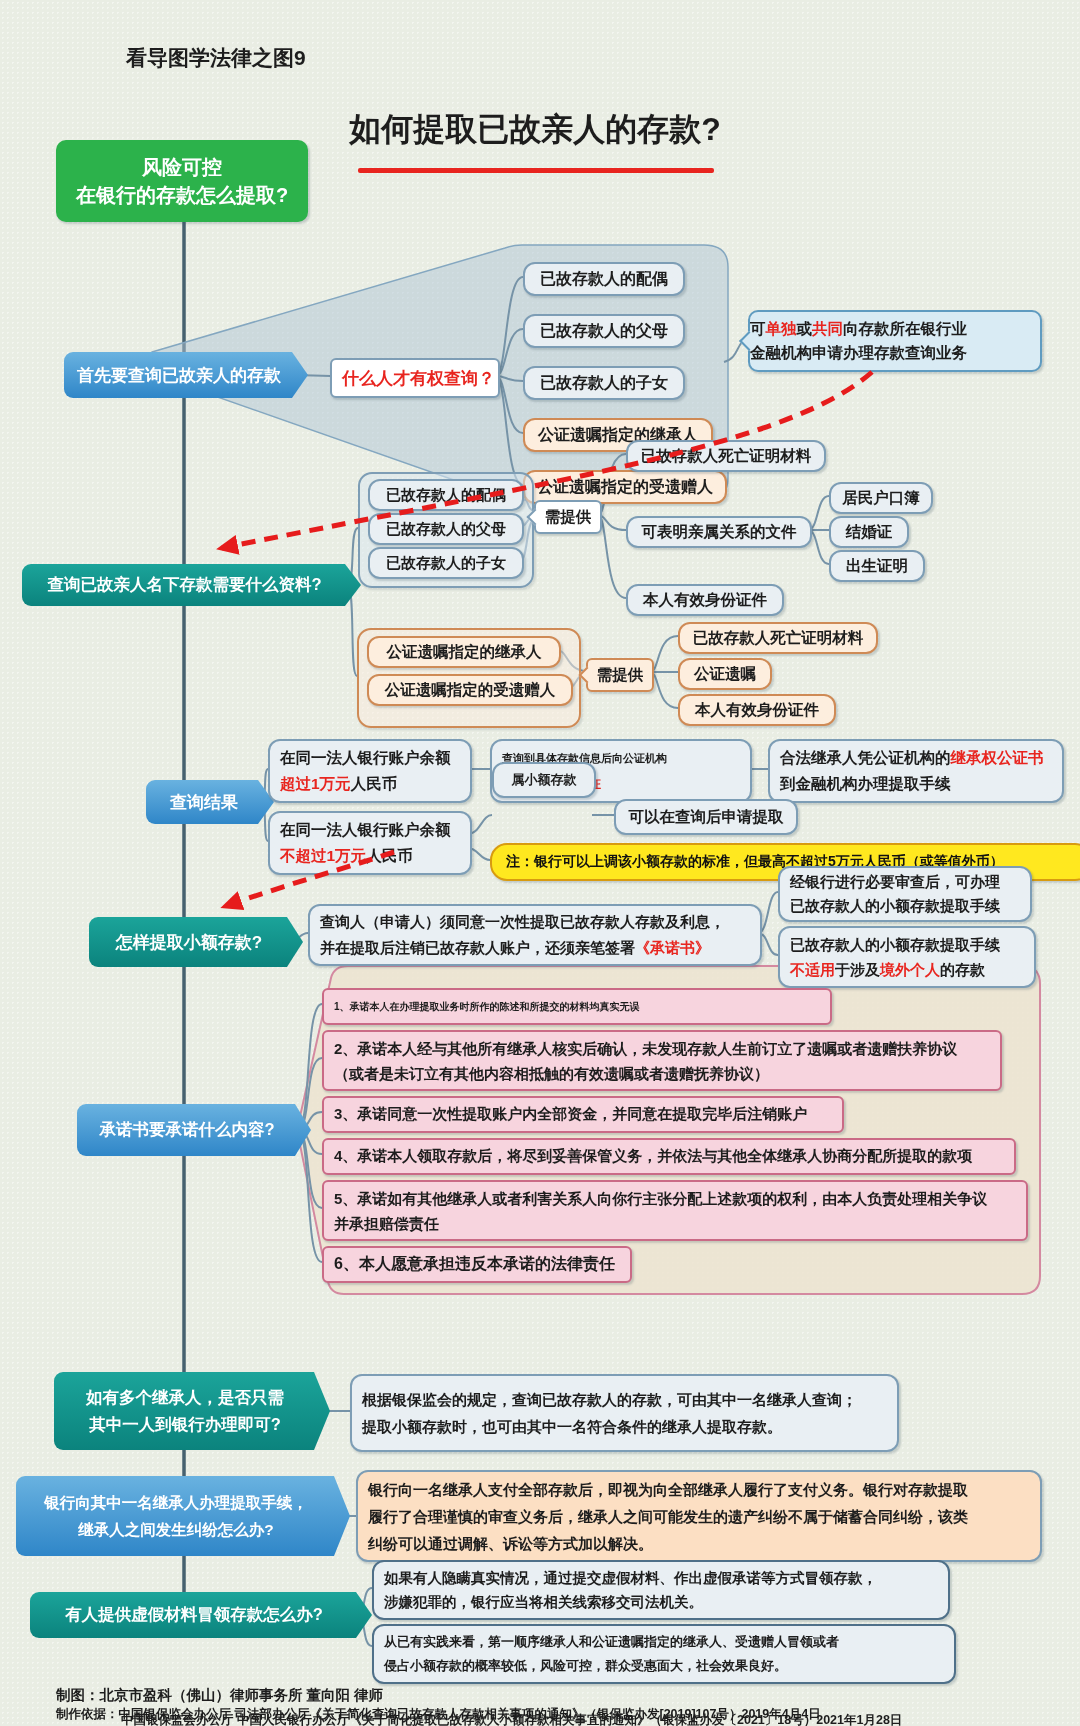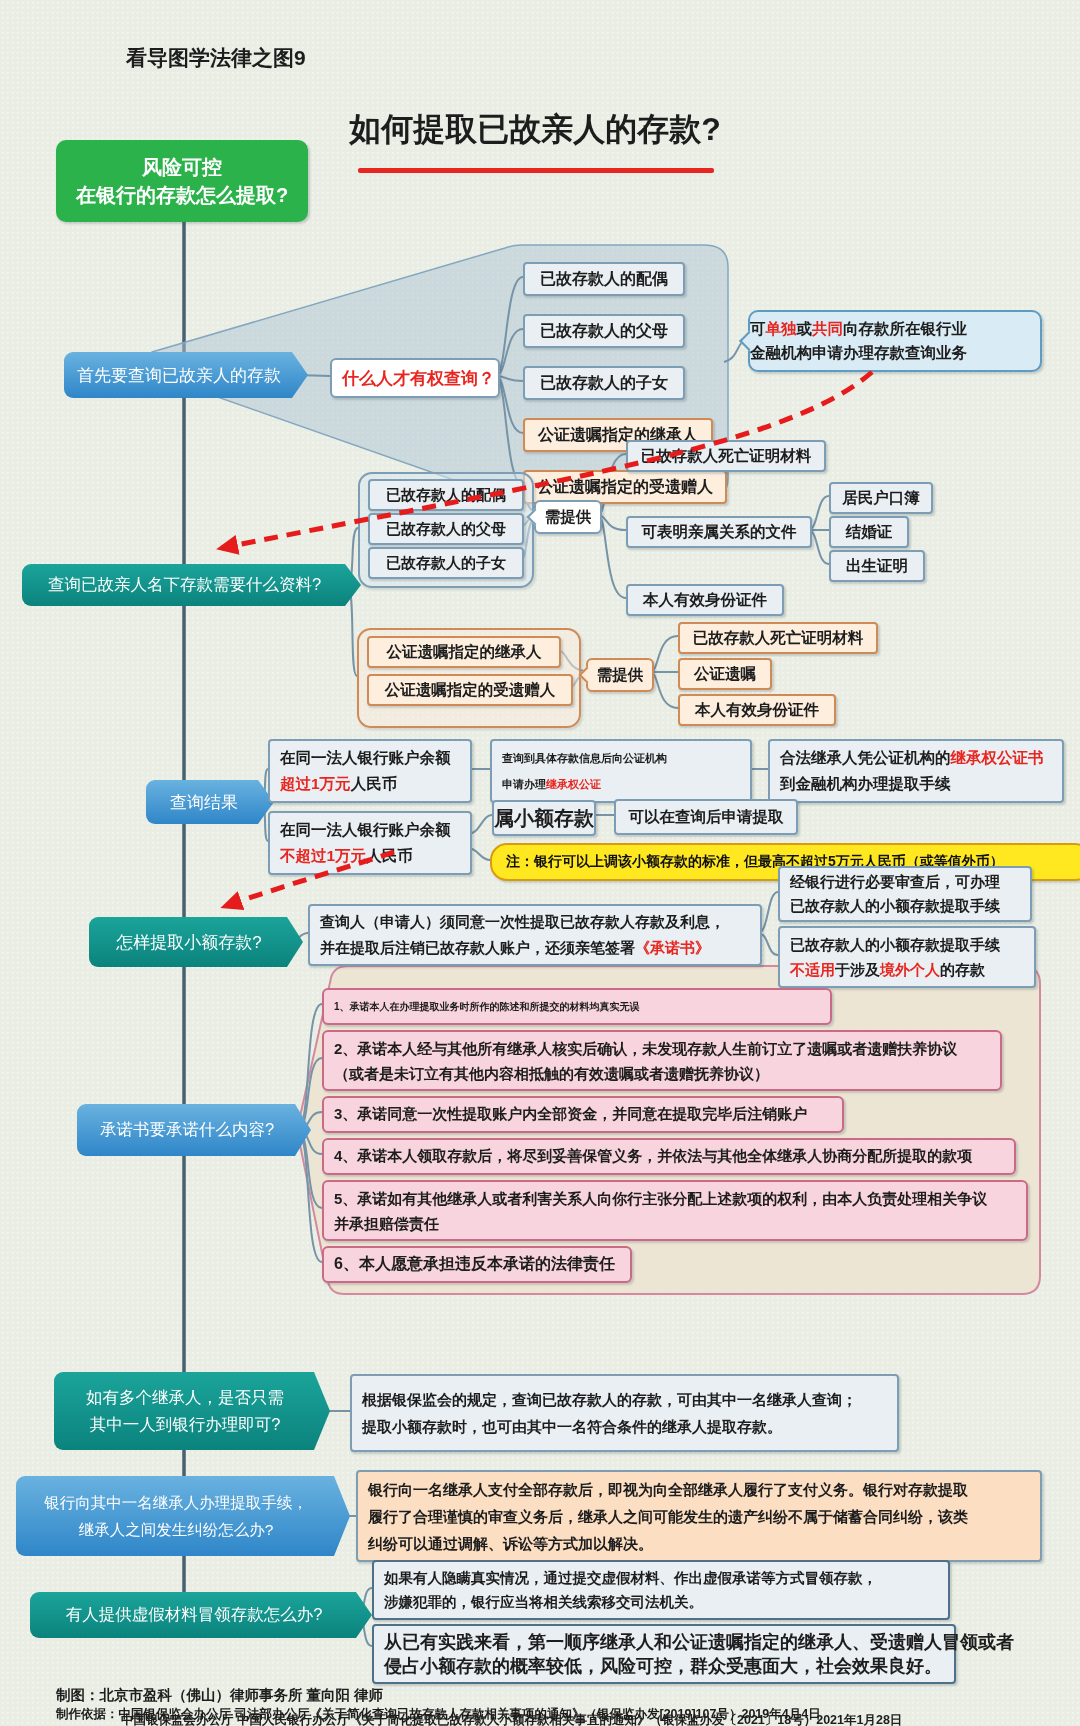--- a/index.html
+++ b/index.html
@@ -3,32 +3,32 @@
 <meta charset="utf-8">
 <style>
   html,body{margin:0;padding:0}
   body{font-family:"Liberation Sans","DejaVu Sans",sans-serif;}
   #canvas{position:relative;width:1080px;height:1726px;overflow:hidden;
     background-color:#e9ede3;
     background-image:radial-gradient(rgba(255,255,255,.45) 1px, transparent 1px);
     background-size:5px 5px;color:#1d1d1d;}
   .abs{position:absolute}
   svg.layer{position:absolute;left:0;top:0;pointer-events:none}
-  .box{position:absolute;border:2px solid #7d9db5;background:#e9eff3;border-radius:4px;
+  .box{position:absolute;border:2px solid #7d9db5;background:#e9eff3;border-radius:12px;
     font-weight:bold;color:#1d1d1d;display:flex;flex-direction:column;justify-content:center;
     box-shadow:1.5px 2px 2px rgba(60,80,95,.22)}
   .box > div{padding:0 10px;white-space:nowrap}
   .box.ctr{text-align:center}
   .box.orangebx{border-color:#cf8a55;background:#fdeede}
   .box.pinkbx{border-color:#ca6a86;background:#f7d4de;border-radius:6px}
   .box.whitebx{background:#ffffff}
   .grp{position:absolute;border:2px solid #7d9db5;border-radius:14px;background:rgba(219,232,240,.55);box-shadow:1.5px 2px 2px rgba(60,80,95,.15)}
   .grp.orangegrp{border-color:#cf8a55;background:rgba(252,236,222,.5)}
   .penta{position:absolute;display:flex;flex-direction:column;justify-content:center;align-items:center;
-    color:#fff;font-weight:normal;border-radius:9px;
+    color:#fff;font-weight:bold;border-radius:9px;
     clip-path:polygon(0 0,calc(100% - 16px) 0,100% 50%,calc(100% - 16px) 100%,0 100%)}
   .penta.blue{background:linear-gradient(180deg,#69b2e0,#2f86c8)}
   .penta.teal{background:linear-gradient(180deg,#1ba49a,#0b837d)}
   .c-red{color:#e8251f}
   .tailblue::before{content:"";position:absolute;left:-7px;top:50%;width:10px;height:10px;background:#fff;
     border-left:2px solid #7d9db5;border-bottom:2px solid #7d9db5;transform:translateY(-50%) rotate(45deg)}
   .tailorange::before{content:"";position:absolute;left:-7px;top:50%;width:10px;height:10px;background:#fdeede;
     border-left:2px solid #cf8a55;border-bottom:2px solid #cf8a55;transform:translateY(-50%) rotate(45deg)}
   .bubble{position:absolute;background:#d9ebf4;border:2.5px solid #5f9bc0;border-radius:10px;
     font-weight:bold;display:flex;flex-direction:column;justify-content:center;box-shadow:1.5px 2px 2px rgba(60,80,95,.22)}
@@ -158,21 +158,21 @@
       <div><span>申请办理</span><span class="c-red">继承权公证</span></div>
     </div>
   <div class="box" style="left:768px;top:739px;width:292px;height:60px;font-size:15.5px;line-height:26px">
       <div><span>合法继承人凭公证机构的</span><span class="c-red">继承权公证书</span></div>
       <div><span>到金融机构办理提取手续</span></div>
     </div>
   <div class="box" style="left:268px;top:811px;width:200px;height:60px;font-size:15.5px;line-height:26px">
       <div><span>在同一法人银行账户余额</span></div>
       <div><span class="c-red">不超过1万元</span><span>人民币</span></div>
     </div>
-  <div class="box ctr" style="left:492px;top:800px;width:100px;height:32px;font-size:20px">属小额存款</div>
+  <div class="box ctr" style="left:492px;top:762px;width:100px;height:32px;font-size:13px">属小额存款</div>
   <div class="box ctr" style="left:614px;top:799px;width:180px;height:32px;font-size:15.5px">可以在查询后申请提取</div>
   <div class="noteyellow" style="left:490px;top:843px;width:570px;height:34px;font-size:14px">注：银行可以上调该小额存款的标准，但最高不超过5万元人民币（或等值外币）</div>
 
   <div class="penta teal" style="left:89px;top:917px;width:200px;height:50px;font-size:17px;padding-right:14px">怎样提取小额存款?</div>
   <div class="box" style="left:308px;top:904px;width:450px;height:58px;font-size:15px;line-height:26px">
       <div><span>查询人（申请人）须同意一次性提取已故存款人存款及利息，</span></div>
       <div><span>并在提取后注销已故存款人账户，还须亲笔签署</span><span class="c-red">《承诺书》</span></div>
     </div>
   <div class="box" style="left:778px;top:866px;width:250px;height:52px;font-size:15px;line-height:24px">
       <div><span>经银行进行必要审查后，可办理</span></div>
@@ -222,21 +222,21 @@
       <div><span>银行向一名继承人支付全部存款后，即视为向全部继承人履行了支付义务。银行对存款提取</span></div>
       <div><span>履行了合理谨慎的审查义务后，继承人之间可能发生的遗产纠纷不属于储蓄合同纠纷，该类</span></div>
       <div><span>纠纷可以通过调解、诉讼等方式加以解决。</span></div>
     </div>
 
   <div class="penta teal" style="left:30px;top:1592px;width:328px;height:46px;font-size:16.5px;padding-right:14px">有人提供虚假材料冒领存款怎么办?</div>
   <div class="box" style="left:372px;top:1560px;width:574px;height:56px;font-size:14.5px;line-height:24px;border-color:#4f7089">
       <div><span>如果有人隐瞒真实情况，通过提交虚假材料、作出虚假承诺等方式冒领存款，</span></div>
       <div><span>涉嫌犯罪的，银行应当将相关线索移交司法机关。</span></div>
     </div>
-  <div class="box" style="left:372px;top:1624px;width:580px;height:56px;font-size:18px;line-height:24px;border-color:#4f7089">
+  <div class="box" style="left:372px;top:1624px;width:580px;height:56px;font-size:13px;line-height:24px;border-color:#4f7089">
       <div><span>从已有实践来看，第一顺序继承人和公证遗嘱指定的继承人、受遗赠人冒领或者</span></div>
       <div><span>侵占小额存款的概率较低，风险可控，群众受惠面大，社会效果良好。</span></div>
     </div>
 
   <div class="plain" style="left:56px;top:1686px;font-size:14.5px">制图：北京市盈科（佛山）律师事务所 董向阳 律师</div>
   <div class="plain" style="left:56px;top:1706px;font-size:12.5px">制作依据：中国银保监会办公厅 司法部办公厅《关于简化查询已故存款人存款相关事项的通知》（银保监办发[2019]107号）2019年4月4日</div>
   <div class="plain" style="left:121px;top:1712px;font-size:12.5px">中国银保监会办公厅 中国人民银行办公厅《关于简化提取已故存款人小额存款相关事宜的通知》（银保监办发〔2021〕18号）2021年1月28日</div>
 
   <svg class="layer" width="1080" height="1726">
     <defs>

